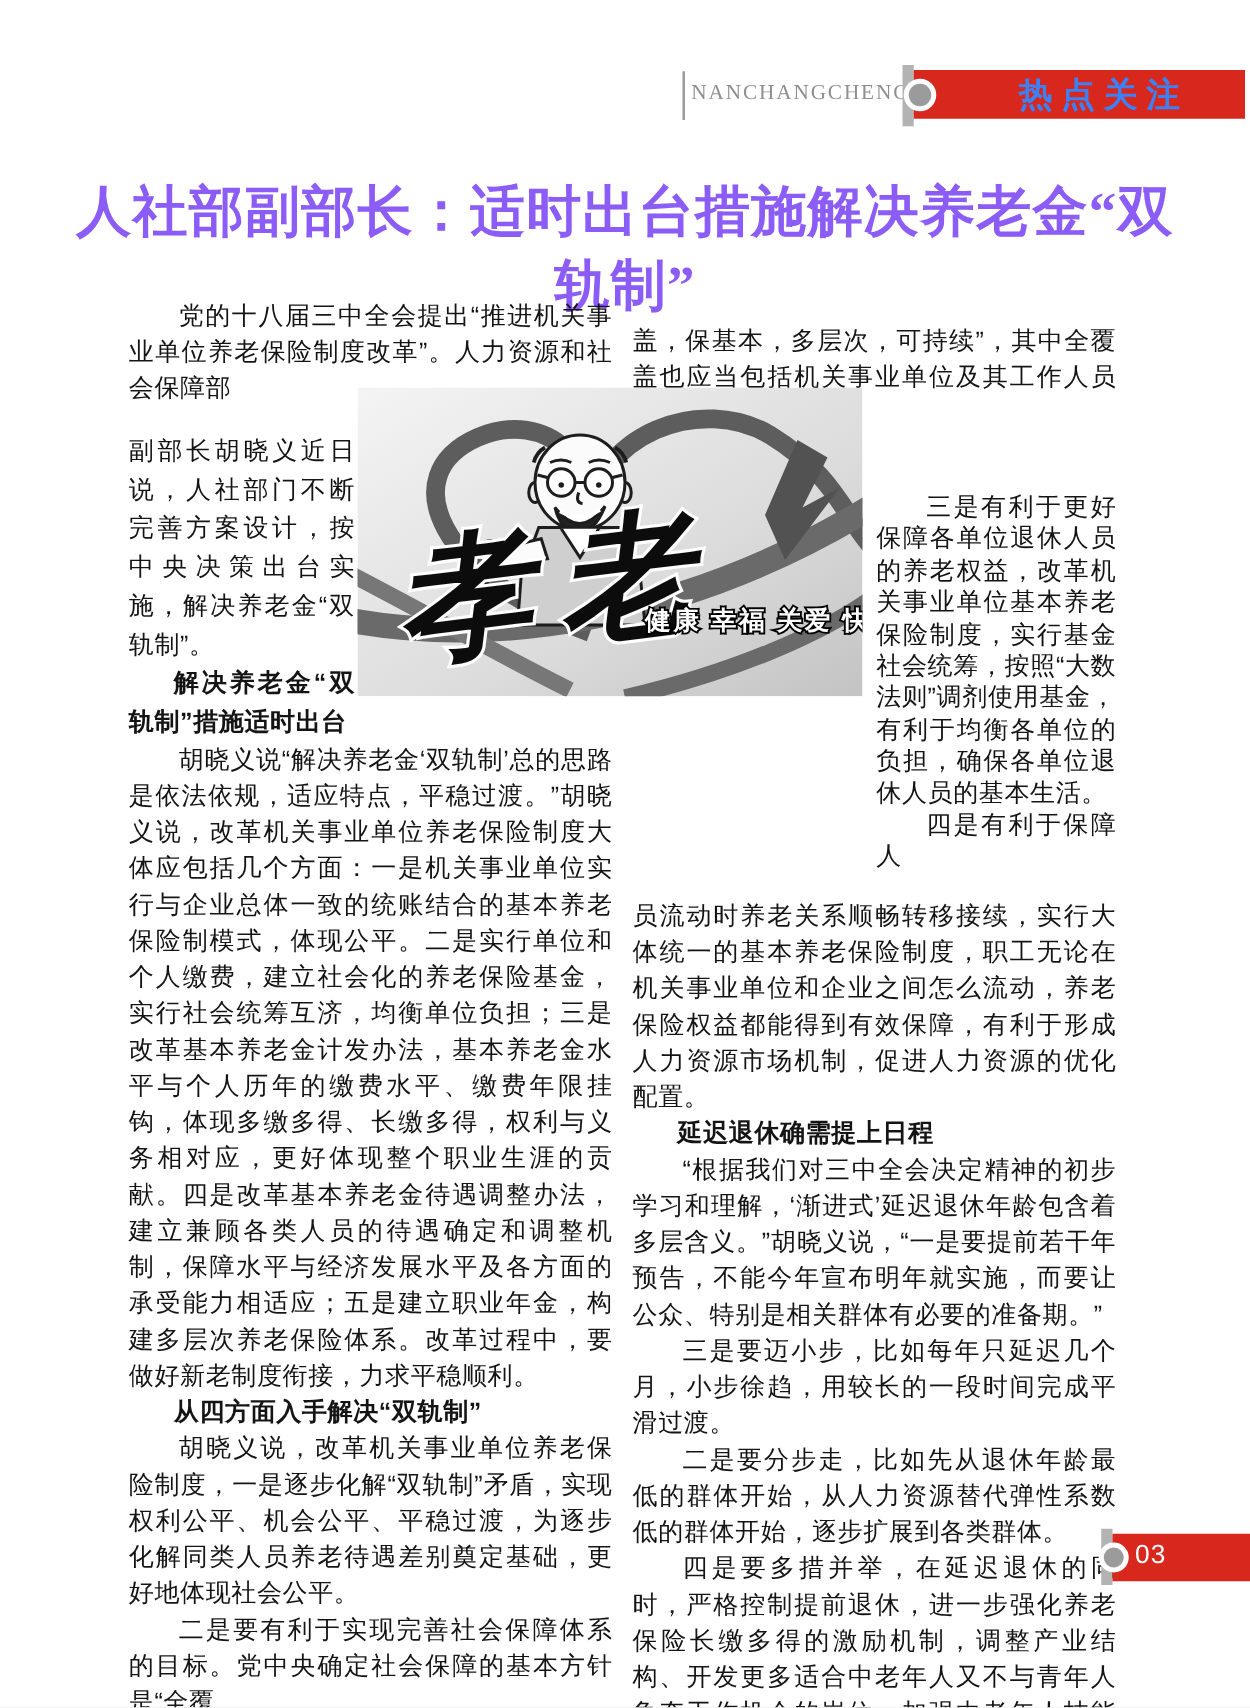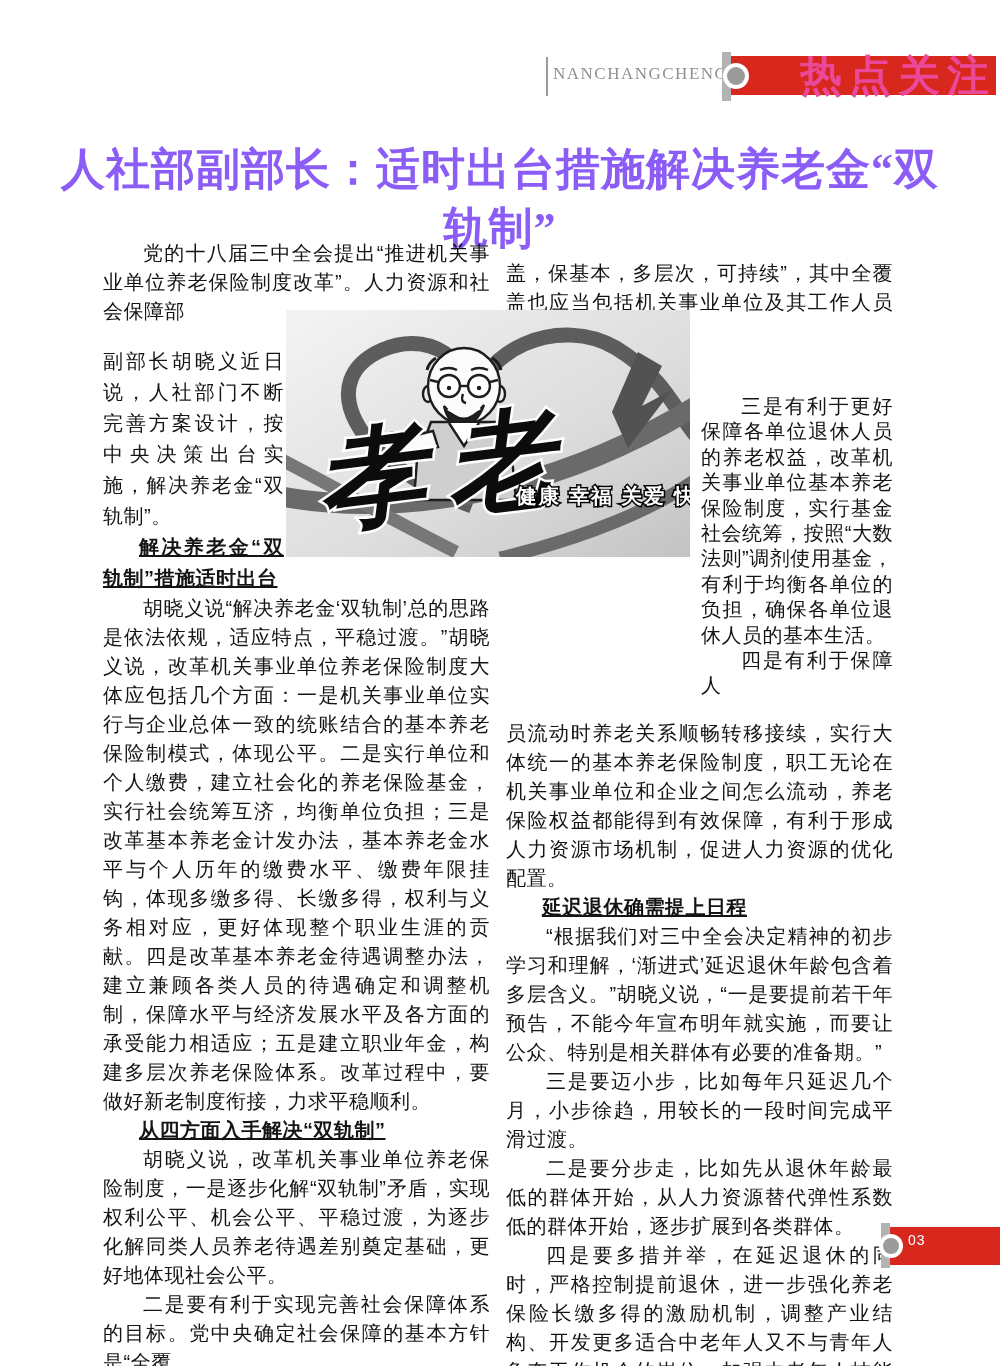--- a/index.html
+++ b/index.html
@@ -5,51 +5,51 @@
   html,body{margin:0;padding:0;background:#e9e9e9;}
   .page{position:relative;width:1000px;height:1366px;background:#fff;margin:0 auto;
         font-family:"Liberation Sans",sans-serif;overflow:hidden;}
 
   
   .pub-line{position:absolute;left:546px;top:57px;width:2px;height:39px;background:#9b9b9b;}
   .pub-name{position:absolute;left:553px;top:64px;font-family:"Liberation Serif",serif;
             font-size:17px;letter-spacing:1.5px;color:#8f8f8f;}
   .tag-graybar{position:absolute;left:722px;top:52px;width:9px;height:49px;background:#b3b3b3;}
   .tag-banner{position:absolute;left:731px;top:56px;width:265px;height:39px;background:#d8281e;}
-  .tag-label{position:absolute;left:770px;top:58px;width:226px;text-align:right;
-             color:#ec4899;font-weight:bold;font-size:42px;letter-spacing:7px;line-height:36px;}
+  .tag-label{position:absolute;left:770px;top:58px;width:226px;text-align:center;
+             color:#3b82f6;font-weight:bold;font-size:27px;letter-spacing:7px;line-height:36px;}
   .tag-circle{position:absolute;left:723px;top:63px;width:26px;height:26px;border-radius:50%;
               background:#fff;}
   .tag-circle::after{content:"";position:absolute;left:4px;top:4px;width:18px;height:18px;
               border-radius:50%;background:#9b9b9b;}
 
   
   .headline{position:absolute;left:50px;right:50px;top:140px;text-align:center;
             font-family:"Liberation Serif",serif;font-weight:bold;font-size:44px;
             letter-spacing:1px;color:#8b5cf6;margin:0;}
 
   
   .col{position:absolute;top:239px;width:387px;font-size:20px;line-height:29px;
        text-align:justify;color:#141414;letter-spacing:0.5px;}
   .col-left{left:103px;}
   .col-right{left:506px;}
   .col p{margin:0;text-indent:2em;}
   .col p.cont{text-indent:0;margin-top:20px;}
-  .col .subhead{font-weight:bold;text-indent:1.8em;text-decoration:underline;}
+  .col .subhead{font-weight:bold;text-indent:1.8em;}
   .wrap-left{width:181px;line-height:31px;}
   .wrap-right{width:192px;margin-left:195px;line-height:25.4px;margin-top:48px;}
 
   
   .illus{position:absolute;left:286px;top:310px;width:404px;height:247px;margin:0;}
   .illus svg{display:block;}
 
   
   .pn-graybar{position:absolute;left:881px;top:1223px;width:9px;height:45px;background:#b3b3b3;}
   .pn-banner{position:absolute;left:890px;top:1227px;width:110px;height:38px;background:#d8281e;}
-  .pn-label{position:absolute;left:908px;top:1232px;color:#fff;font-size:14px;letter-spacing:1px;}
+  .pn-label{position:absolute;left:908px;top:1232px;color:#fff;font-size:21px;letter-spacing:1px;}
   .pn-circle{position:absolute;left:879px;top:1234px;width:24px;height:24px;border-radius:50%;background:#fff;}
   .pn-circle::after{content:"";position:absolute;left:4px;top:4px;width:16px;height:16px;
               border-radius:50%;background:#9b9b9b;}
 </style>
 </head>
 <body>
 
 <div class="page">
 
   <div class="pub-line"></div>

